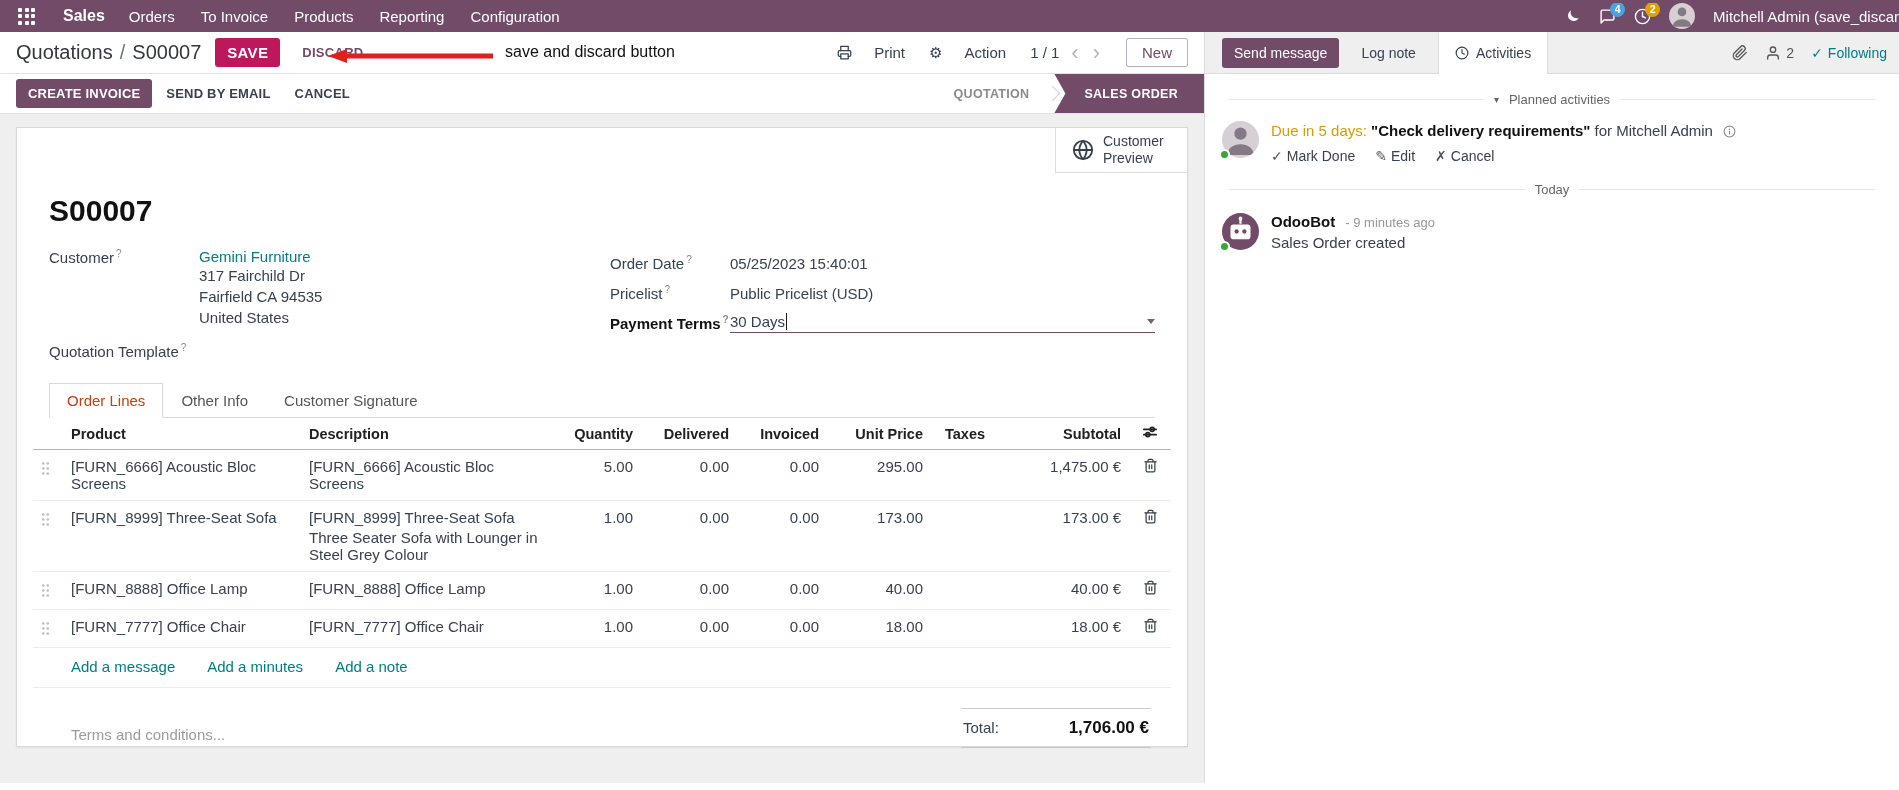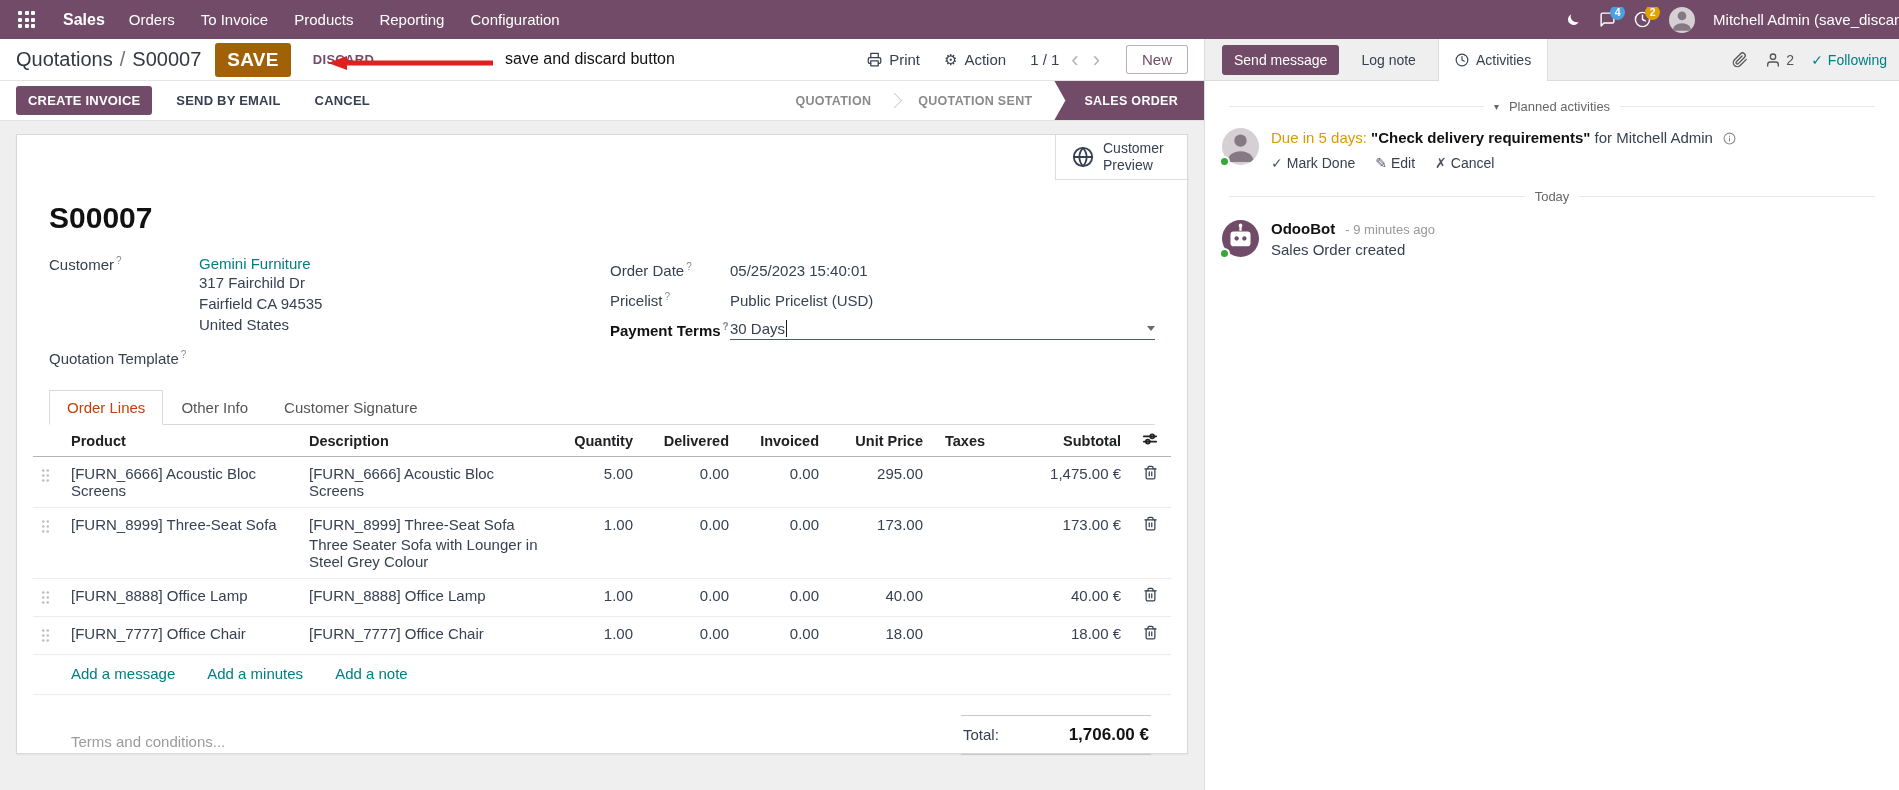--- a/index.html
+++ b/index.html
@@ -1,21 +1,21 @@
 <!DOCTYPE html>
 <html><head>
 <meta charset="utf-8">
 <style>
   *{box-sizing:border-box;margin:0;padding:0;}
   html,body{width:1899px;height:790px;}
   body{font-family:"Liberation Sans",sans-serif;font-size:15px;color:#374151;background:#fff;overflow:hidden;}
   .clickable{cursor:pointer;}
 
   
-  .topbar{height:39px;background:#714B67;display:flex;align-items:center;color:#fff;padding:0 0 0 14px;}
+  .topbar{height:32px;background:#714B67;display:flex;align-items:center;color:#fff;padding:0 0 0 14px;}
   .tb-left{display:flex;align-items:center;gap:24px;flex-shrink:0;}
   .apps-btn{display:inline-flex;padding:4px;}
   .apps-grid{display:grid;grid-template-columns:repeat(3,4px);grid-gap:2.5px;}
   .apps-grid i{width:4px;height:4px;background:#fff;border-radius:1px;display:block;}
   .app-name{font-weight:bold;font-size:16px;}
   .tb-menus{display:flex;align-items:center;gap:26px;}
   .tb-menu{font-size:15px;color:#fff;}
   .tb-right{margin-left:auto;display:flex;align-items:center;gap:18px;overflow:hidden;white-space:nowrap;padding-left:20px;}
   .tb-icon{display:inline-flex;align-items:center;color:#fff;}
   .icon-badge{position:relative;}
@@ -27,33 +27,33 @@
   
   .main{display:flex;height:751px;}
   .left-col{width:1204px;flex-shrink:0;display:flex;flex-direction:column;background:#f0efef;}
   .chatter{flex:1;border-left:1px solid #dcdcdc;background:#fff;display:flex;flex-direction:column;min-width:0;}
 
   
   .control-row{height:42px;background:#fff;border-bottom:1px solid #e3e3e3;display:flex;align-items:center;padding:0 16px;position:relative;flex-shrink:0;}
   .cr-left{display:flex;align-items:center;gap:14px;}
   .breadcrumb{font-size:20px;color:#33383f;display:flex;gap:7px;align-items:center;}
   .bc-sep{color:#6b7280;}
-  .btn-save{background:#a16207;color:#fff;border:none;font-size:19px;font-weight:bold;padding:6px 12px;border-radius:3px;font-family:inherit;letter-spacing:.3px;}
+  .btn-save{background:#be185d;color:#fff;border:none;font-size:15px;font-weight:bold;padding:6px 12px;border-radius:3px;font-family:inherit;letter-spacing:.3px;}
   .btn-discard{background:none;border:none;color:#714B67;font-size:13px;font-weight:bold;padding:6px 8px;font-family:inherit;letter-spacing:.3px;}
   .cr-right{margin-left:auto;display:flex;align-items:center;gap:24px;}
-  .cp-action{display:inline-flex;align-items:center;gap:7px;color:#374151;font-size:15px;}
+  .cp-action{display:inline-flex;align-items:center;gap:22px;color:#374151;font-size:15px;}
   .pager{display:flex;align-items:center;gap:10px;color:#374151;}
   .pager .chev{font-size:22px;color:#b5b5b5;line-height:1;padding:0 2px;}
   .btn-new{background:#fff;border:1px solid rgba(113,75,103,.45);color:#714B67;font-size:15px;padding:5px 15px;border-radius:3px;font-family:inherit;}
   .annotation-text{position:absolute;left:505px;top:11px;font-size:16px;color:#111;}
   .annotation-arrow{position:absolute;left:328px;top:17px;}
 
   
   .statusbar{height:40px;background:#fff;border-bottom:1px solid #e3e3e3;display:flex;align-items:stretch;padding-left:16px;flex-shrink:0;}
-  .sb-buttons{display:flex;align-items:center;gap:14px;}
+  .sb-buttons{display:flex;align-items:center;gap:4px;}
   .btn-primary{background:#714B67;color:#fff;border:none;font-size:13px;font-weight:bold;padding:7px 12px;border-radius:3px;font-family:inherit;letter-spacing:.2px;}
   .btn-plain{background:none;border:none;color:#374151;font-size:13px;font-weight:bold;padding:7px 10px;font-family:inherit;letter-spacing:.2px;}
   .sb-states{margin-left:auto;display:flex;align-items:stretch;}
   .state{display:flex;align-items:center;padding:0 22px;font-size:12.5px;font-weight:bold;color:#8a8a8a;position:relative;letter-spacing:.3px;}
   .state-sep{align-self:center;width:11px;height:11px;border-top:1px solid #cfcfcf;border-right:1px solid #cfcfcf;transform:rotate(45deg);margin:0 -4px;}
   .state.active{background:#714B67;color:#fff;padding:0 26px 0 30px;clip-path:polygon(0 0,100% 0,100% 100%,0 100%,11px 50%);}
 
   
   .content{flex:1;overflow:hidden;}
   .sheet{position:relative;width:calc(100% - 32px);height:620px;margin:13px auto 0;background:#fff;border:1px solid #d8d8d8;box-shadow:0 1px 2px rgba(0,0,0,.05);padding:0 32px;}
@@ -242,21 +242,20 @@
 
     <div class="statusbar">
       <div class="sb-buttons">
         <button class="btn-primary clickable">CREATE INVOICE</button>
         <button class="btn-plain clickable">SEND BY EMAIL</button>
         <button class="btn-plain clickable">CANCEL</button>
       </div>
       <div class="sb-states">
         <span class="state clickable">QUOTATION</span>
         <span class="state-sep"></span>
-        <span class="state clickable">QUOTATION SENT</span>
         <span class="state active clickable">SALES ORDER</span>
       </div>
     </div>
 
     <div class="content">
       <div class="sheet">
 
         <div class="cp-preview clickable">
           <svg class="sicon" viewBox="0 0 24 24" width="22" height="22">
               <circle cx="12" cy="12" r="10"></circle>

